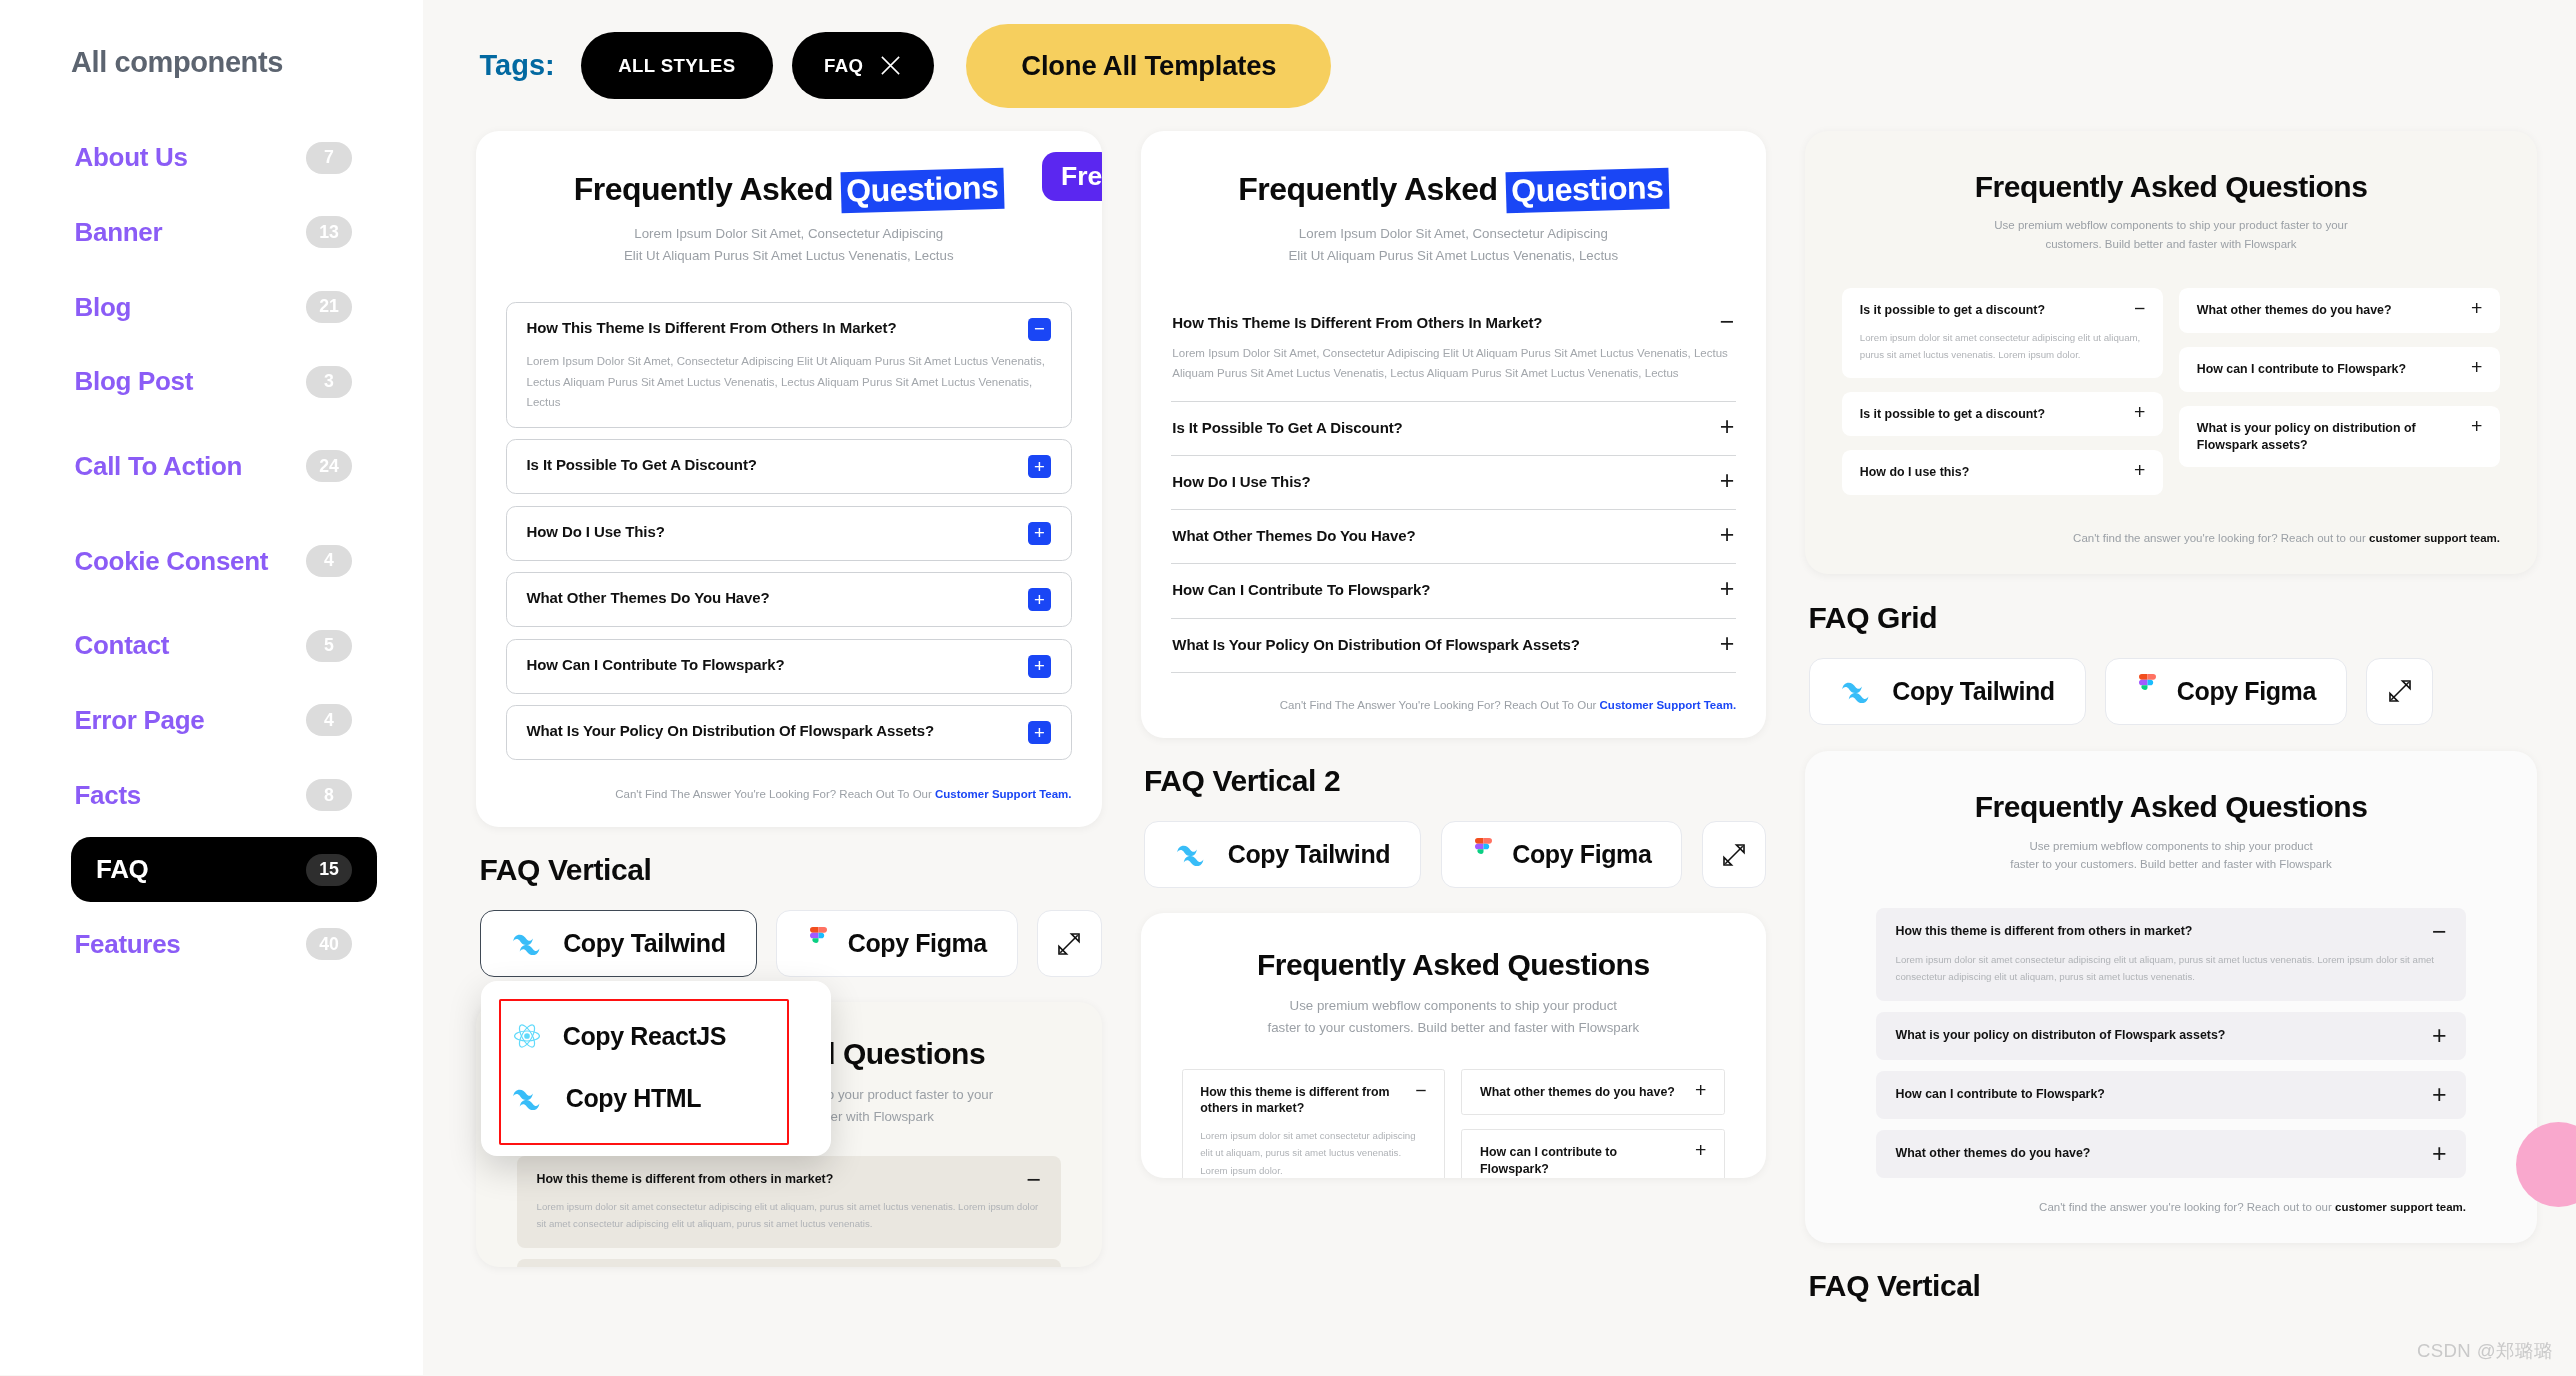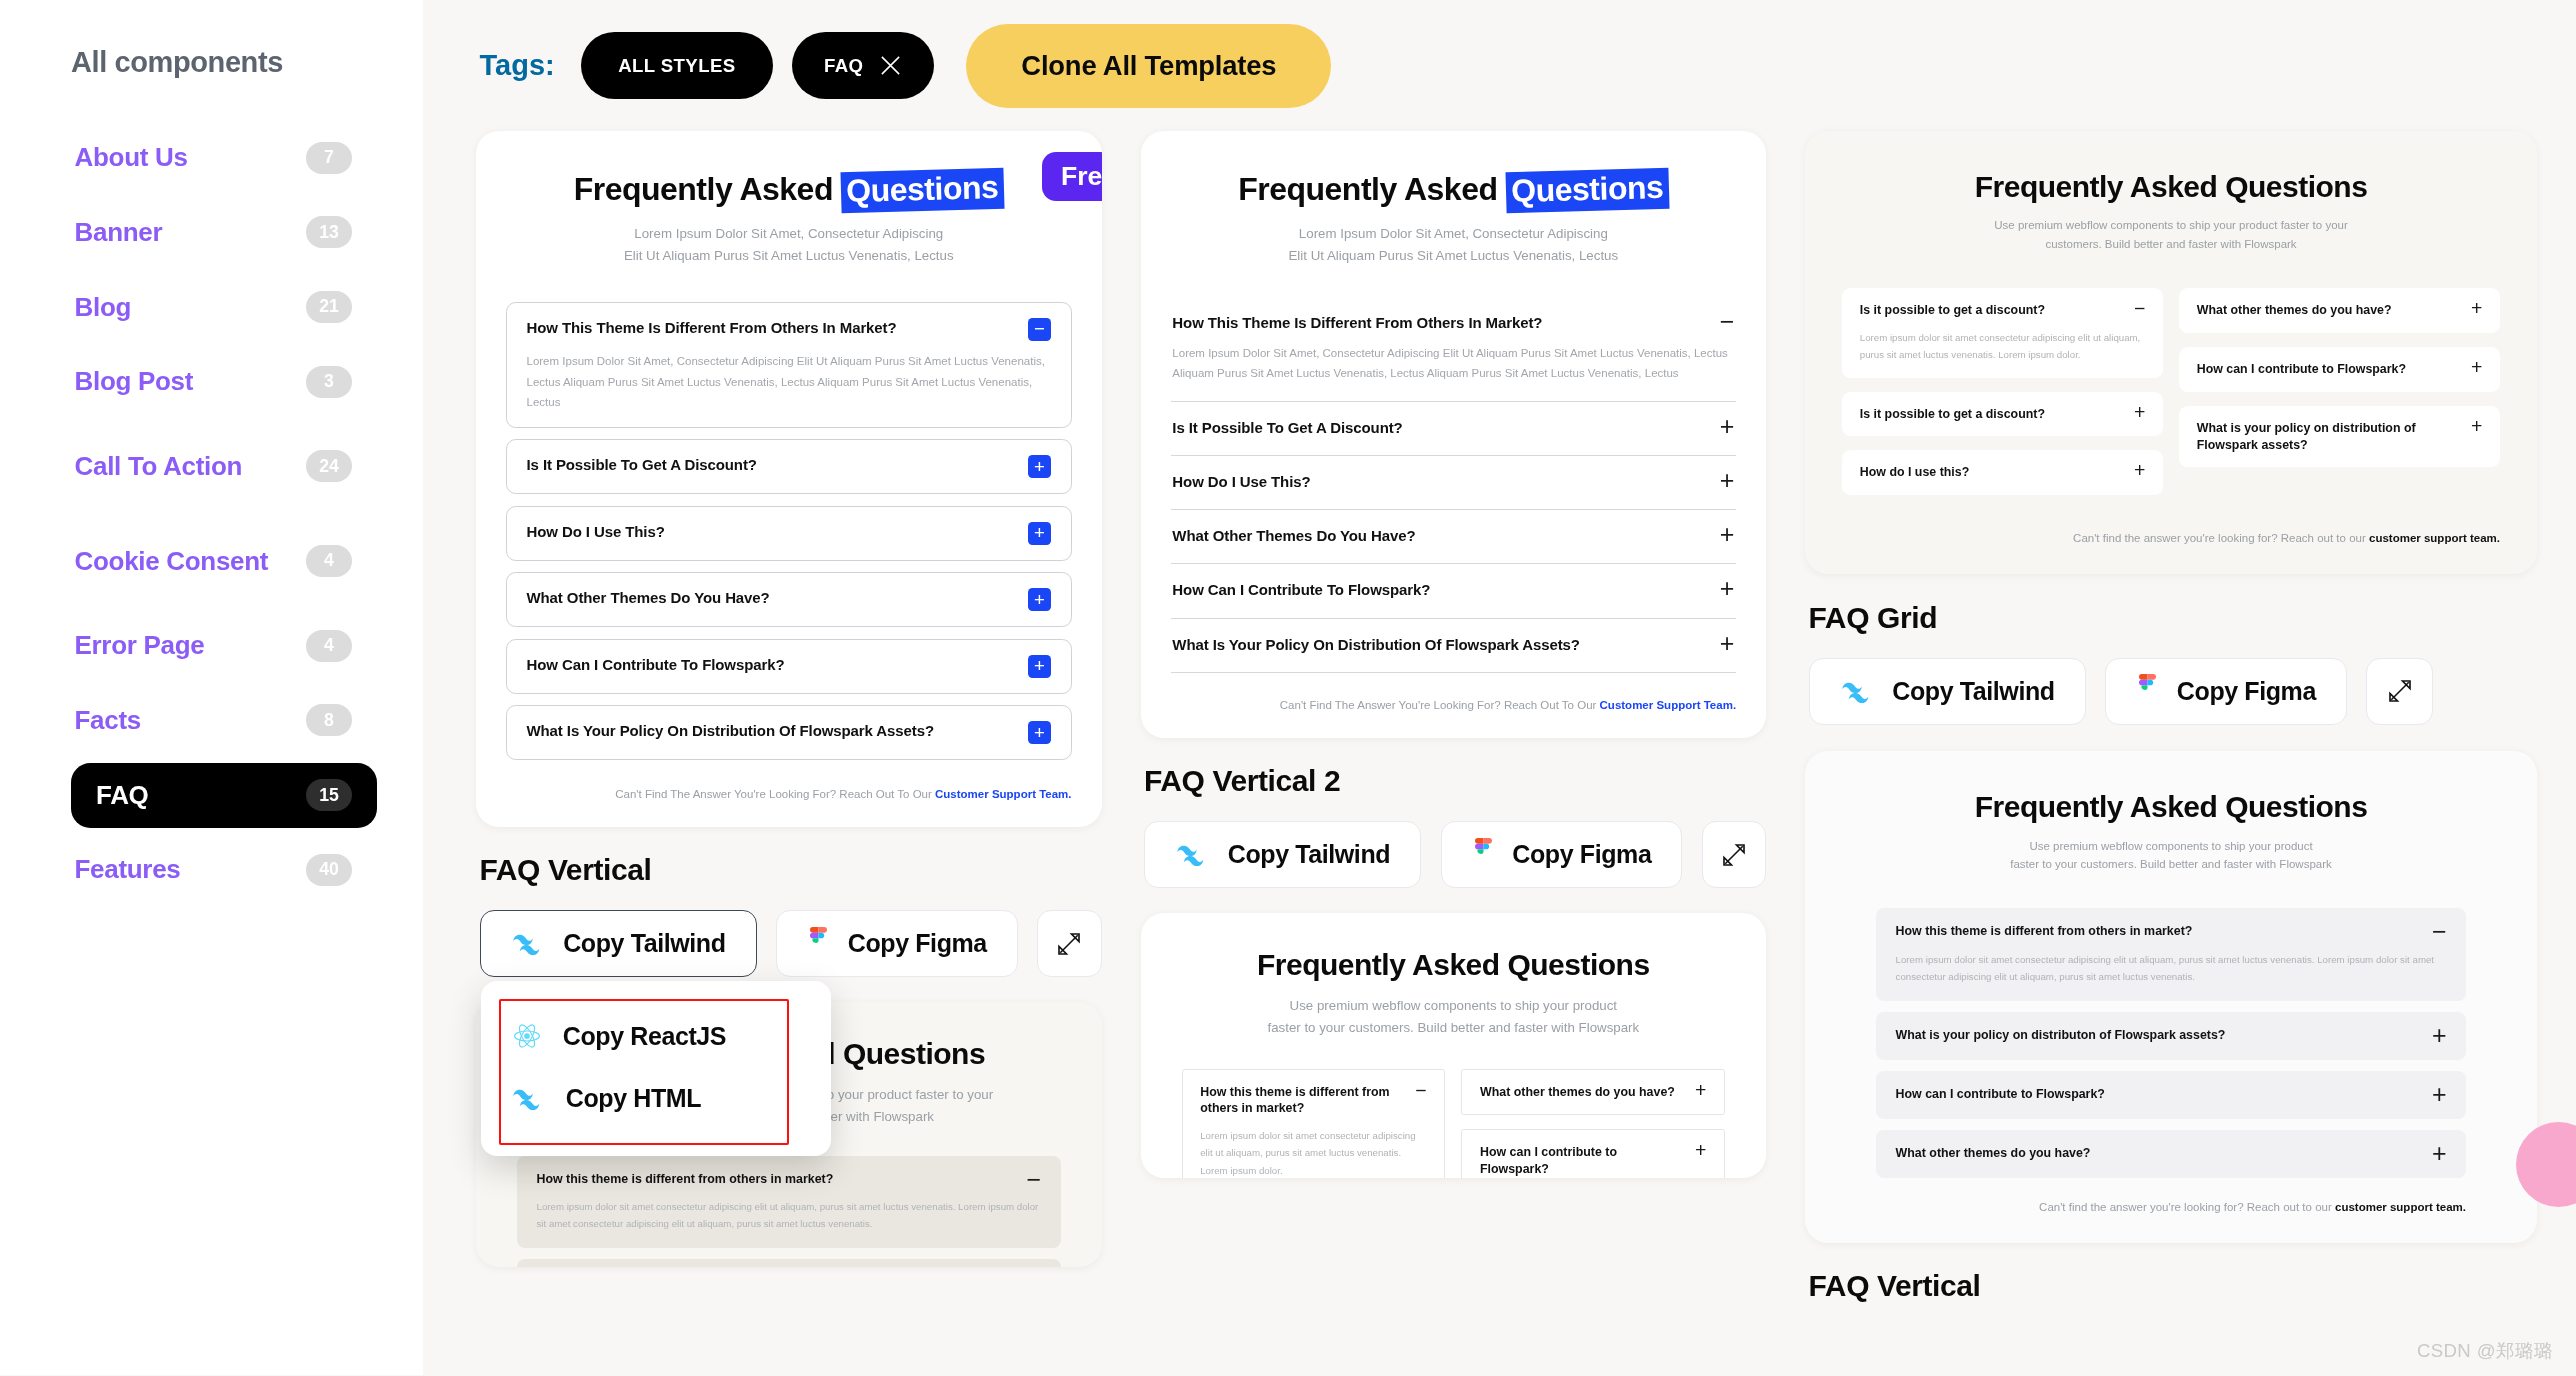--- a/index.html
+++ b/index.html
@@ -215,20 +215,24 @@
           <div class="nav-label">Blog Post</div>
           <div class="nav-badge">3</div>
         </div>
         <div class="nav-item tall">
           <div class="nav-label">Call To Action</div>
           <div class="nav-badge">24</div>
         </div>
         <div class="nav-item tall">
           <div class="nav-label">Cookie Consent</div>
           <div class="nav-badge">4</div>
+        </div>
+        <div class="nav-item">
+          <div class="nav-label">Contact</div>
+          <div class="nav-badge">5</div>
         </div>
         <div class="nav-item">
           <div class="nav-label">Error Page</div>
           <div class="nav-badge">4</div>
         </div>
         <div class="nav-item">
           <div class="nav-label">Facts</div>
           <div class="nav-badge">8</div>
         </div>
         <div class="nav-item active">

